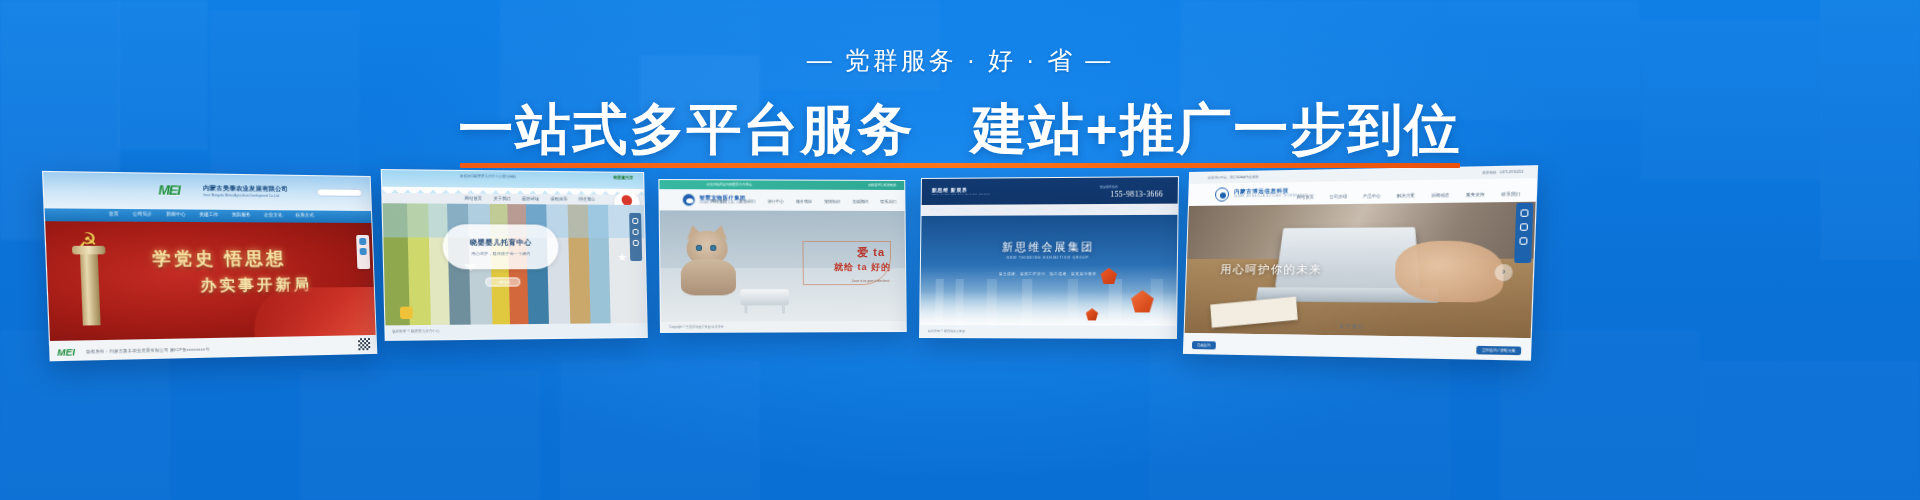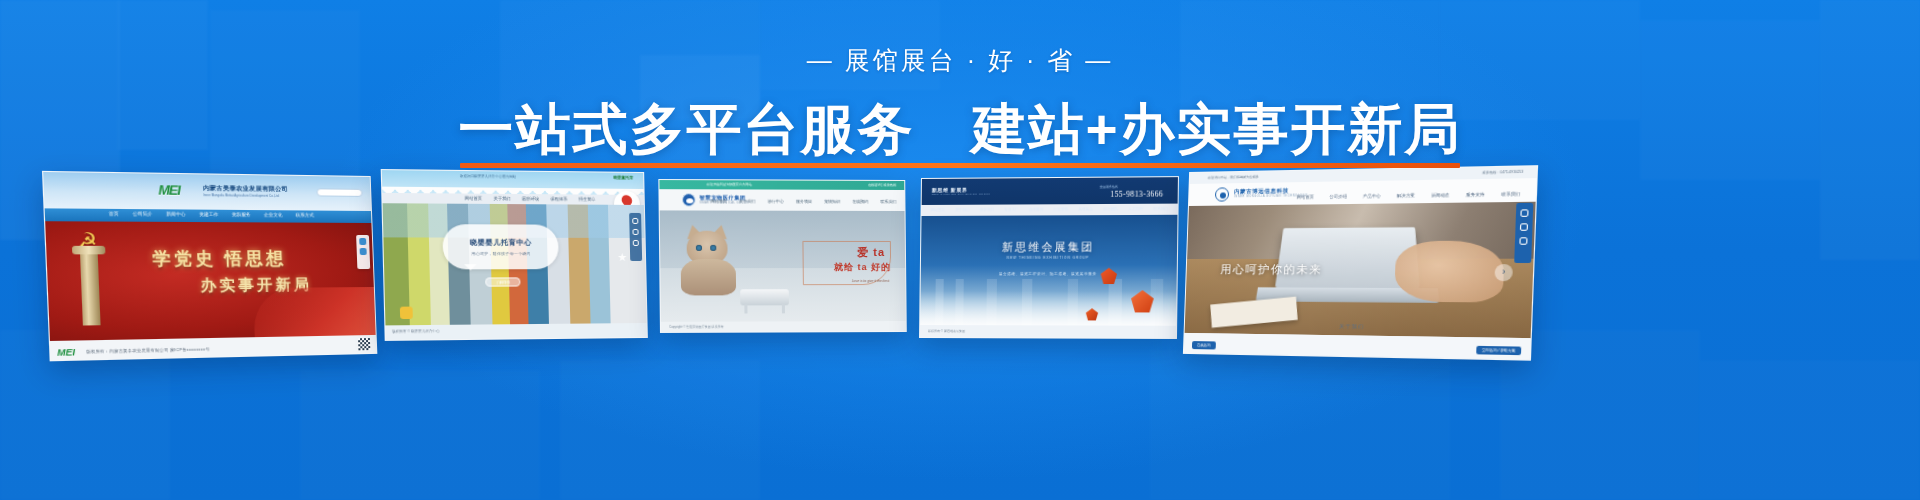--- a/index.html
+++ b/index.html
@@ -347,23 +347,23 @@
     <div class="ghost g10"></div>
       <div class="ghost g11"></div>
       <div class="ghost g12"></div>
     <div class="ghost g13"></div>
       <div class="ghost g14"></div>
       <div class="ghost g15"></div>
     <div class="ghost g16"></div>
   </div>
 
   <div class="headline-wrap">
-    <div class="subtitle">—   展馆展台 · 好 · 省   —</div>
+    <div class="subtitle">—   党群服务 · 好 · 省   —</div>
     <div class="title-row">
-      <div class="title">一站式多平台服务　建站+办实事开新局</div>
+      <div class="title">一站式多平台服务　建站+推广一步到位</div>
       <div class="title-underline"></div>
     </div>
   </div>
 
   <div class="shots">
 
     <div class="shot" id="shot1">
       <div class="inner">
         <div class="s1-sky"></div>
         <div class="s1-logo">MEI</div>

